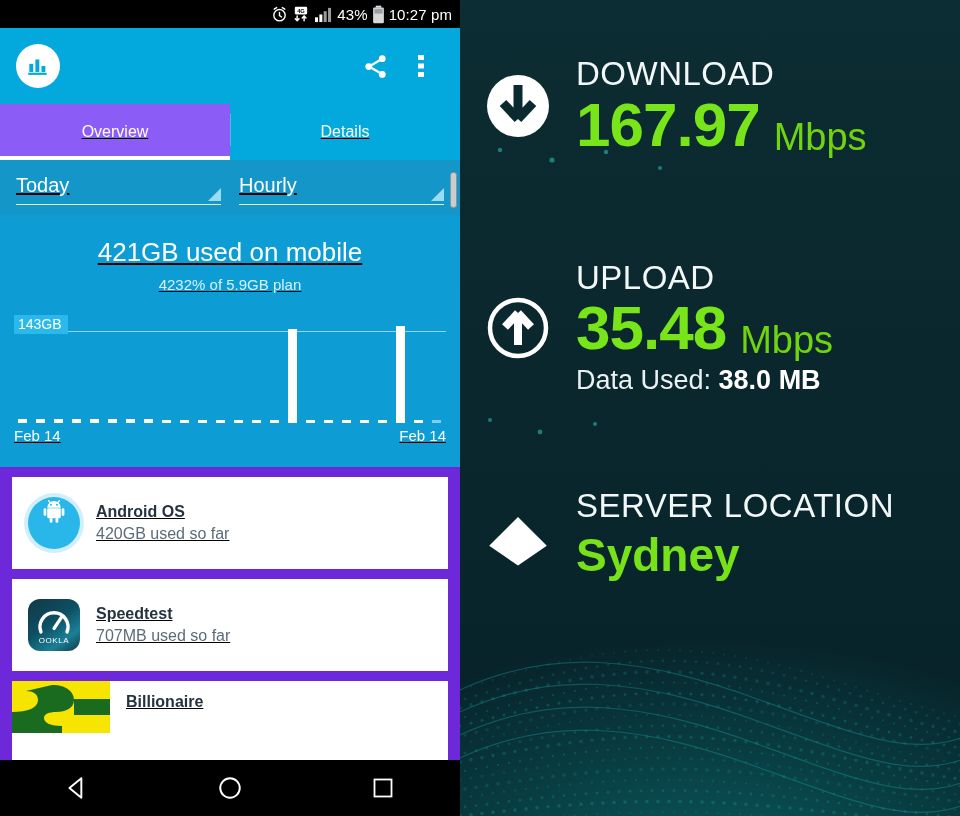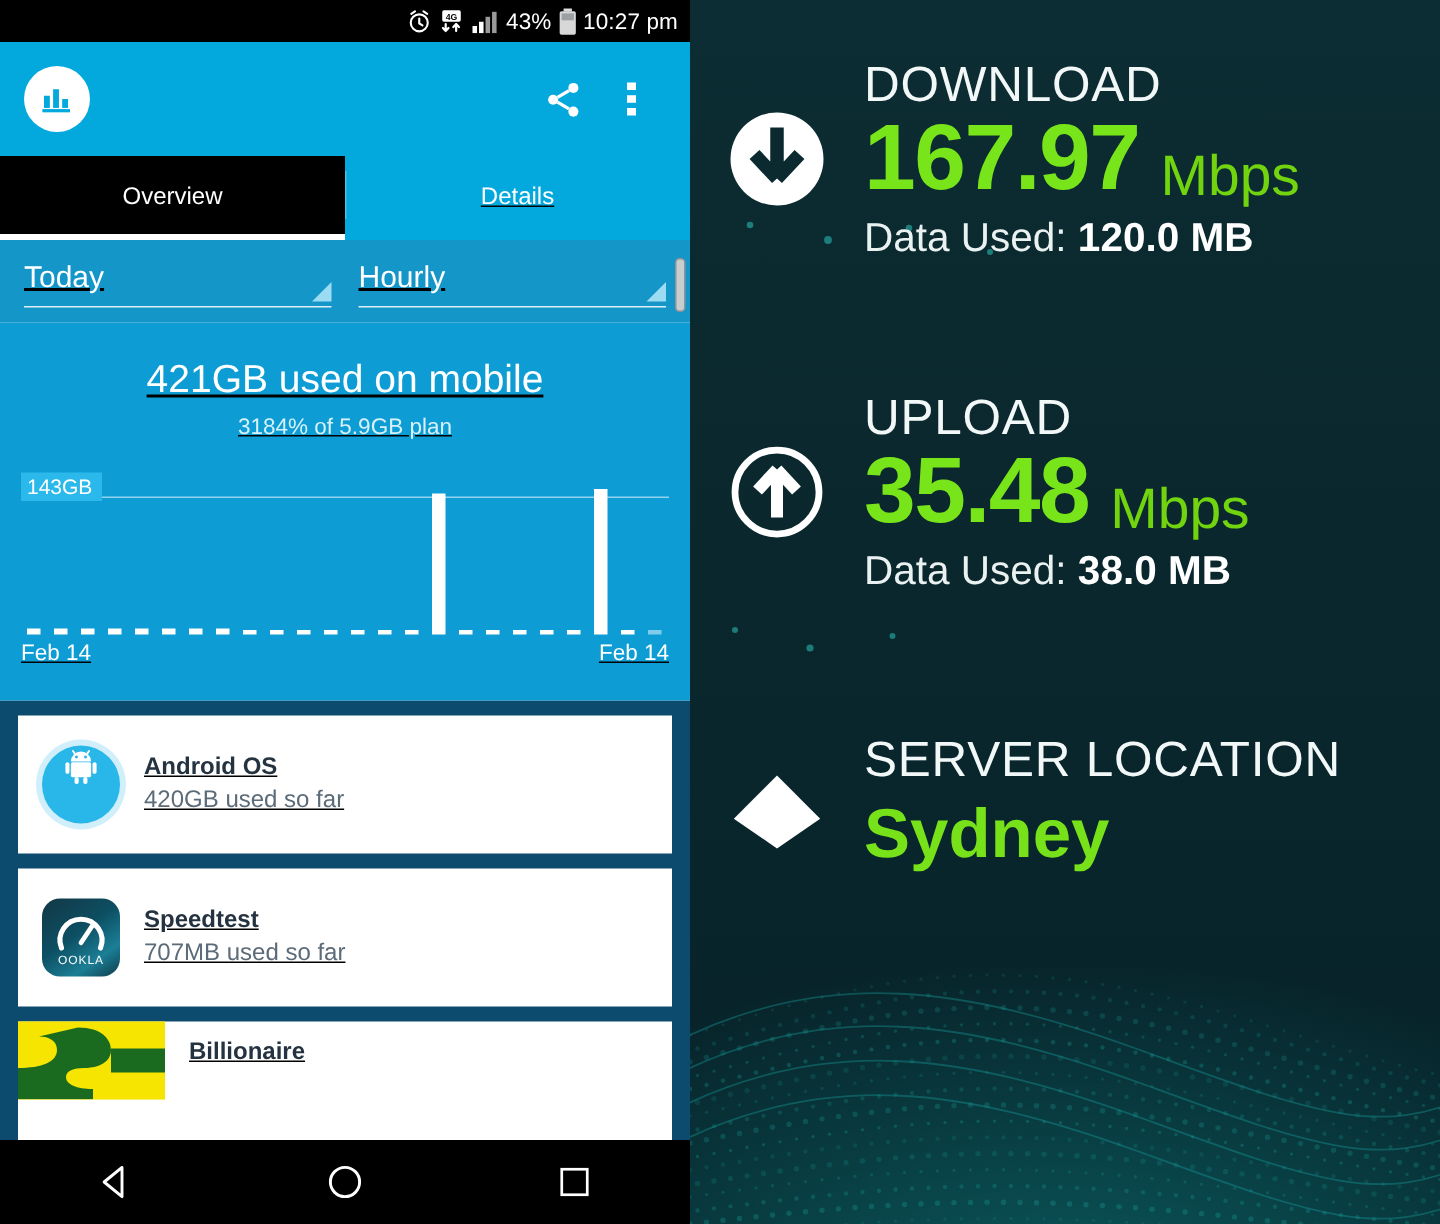--- a/index.html
+++ b/index.html
@@ -30,21 +30,21 @@
     display:flex; align-items:center; justify-content:center;
   }
   .appbar-spacer { flex:1; }
   .appbar-ico { width:46px; height:46px; display:flex; align-items:center; justify-content:center; }
 
   .tabs { display:flex; height:56px; background:#03a9dd; position:relative; }
   .tab {
     flex:1; display:flex; align-items:center; justify-content:center;
     color:#ffffff; font-size:16px; position:relative;
   }
-  .tab.active { background:#000000;text-align:right; }
+  .tab.active { background:#8b5cf6;text-align:right; }
   .tab.active::after {
     content:""; position:absolute; left:0; right:0; bottom:0; height:4px; background:#ffffff;
   }
   .tab-divider { position:absolute; left:50%; top:10px; bottom:14px; width:1px; background:rgba(255,255,255,.28); }
 
   .filters {
     background:#1596c9; padding:14px 16px 10px 16px; display:flex; gap:18px;
   }
   .spinner {
     flex:1; position:relative; padding-bottom:7px; border-bottom:1px solid rgba(255,255,255,.85);
@@ -67,21 +67,21 @@
   }
   .bars { position:absolute; left:0; right:0; bottom:0; height:100px; }
   .bar { position:absolute; bottom:0; background:#ffffff; }
   .bar.dim { background:#7fcdea; }
 
   .chart-dates {
     display:flex; justify-content:space-between;
     padding:4px 14px 0 14px; color:#fff; font-size:15px;
   }
 
-  .applist { padding:10px 12px 0 12px; background:#0c4a6e; }
+  .applist { padding:10px 12px 0 12px; background:#6d28d9; }
   .approw {
     background:#fff; display:flex; align-items:center; gap:16px;
     padding:18px 16px; margin-bottom:10px; min-height:92px;
   }
   .appicon { width:52px; height:52px; flex:none; display:flex; align-items:flex-start; justify-content:center; }
   .appicon.android { border-radius:50%; background:#29b6e8; box-shadow:0 0 0 4px rgba(41,182,232,.22); }
   .appicon.ookla {
     border-radius:12px;
     background:linear-gradient(145deg,#123845 0%,#0d4f63 45%,#1b7f96 75%,#0f3a49 100%);
     position:relative; overflow:hidden;
@@ -217,21 +217,21 @@
         <div class="spinner-caret"></div>
       </div>
       <div class="spinner">
         <div class="spinner-label">Hourly</div>
         <div class="spinner-caret"></div>
       </div>
     </div>
 
     <div class="chartcard">
       <div class="chart-title">421GB used on mobile</div>
-      <div class="chart-sub">3184% of 5.9GB plan</div>
+      <div class="chart-sub">4232% of 5.9GB plan</div>
 
       <div class="chart-area">
         <div class="limit-line"></div>
         <div class="limit-tag">143GB</div>
         <div class="bars" id="bars">
             <div class="bar" style="left: 0.916667%; width: 2%; height: 3.75px;"></div>
             <div class="bar" style="left: 5.08333%; width: 2%; height: 3.75px;"></div>
             <div class="bar" style="left: 9.25%; width: 2%; height: 3.75px;"></div>
             <div class="bar" style="left: 13.4167%; width: 2%; height: 3.75px;"></div>
             <div class="bar" style="left: 17.5833%; width: 2%; height: 3.75px;"></div>
@@ -1092,23 +1092,20 @@
             <circle cx="36" cy="36" r="31" fill="#ffffff"></circle>
             <path d="M36 15v28M36 49l-15-16M36 49l15-16" stroke="#0b2a30" stroke-width="9" fill="none" stroke-linecap="butt" stroke-linejoin="miter"></path>
           </svg>
         </div>
         <div class="st-body">
           <div class="st-label">DOWNLOAD</div>
           <div class="st-value">
             <span class="st-num">167.97</span>
             <span class="st-unit">Mbps</span>
           </div>
-          <div class="st-used">
-            <span>Data Used: </span><b>120.0 MB</b>
-          </div>
         </div>
       </div>
 
       <div class="st-row ul">
         <div class="st-icon">
           <svg width="72" height="72" viewBox="0 0 72 72">
             <circle cx="36" cy="36" r="28" fill="none" stroke="#ffffff" stroke-width="4.5"></circle>
             <path d="M36 53V26M36 21l-13 14M36 21l13 14" stroke="#ffffff" stroke-width="8" fill="none"></path>
           </svg>
         </div>

